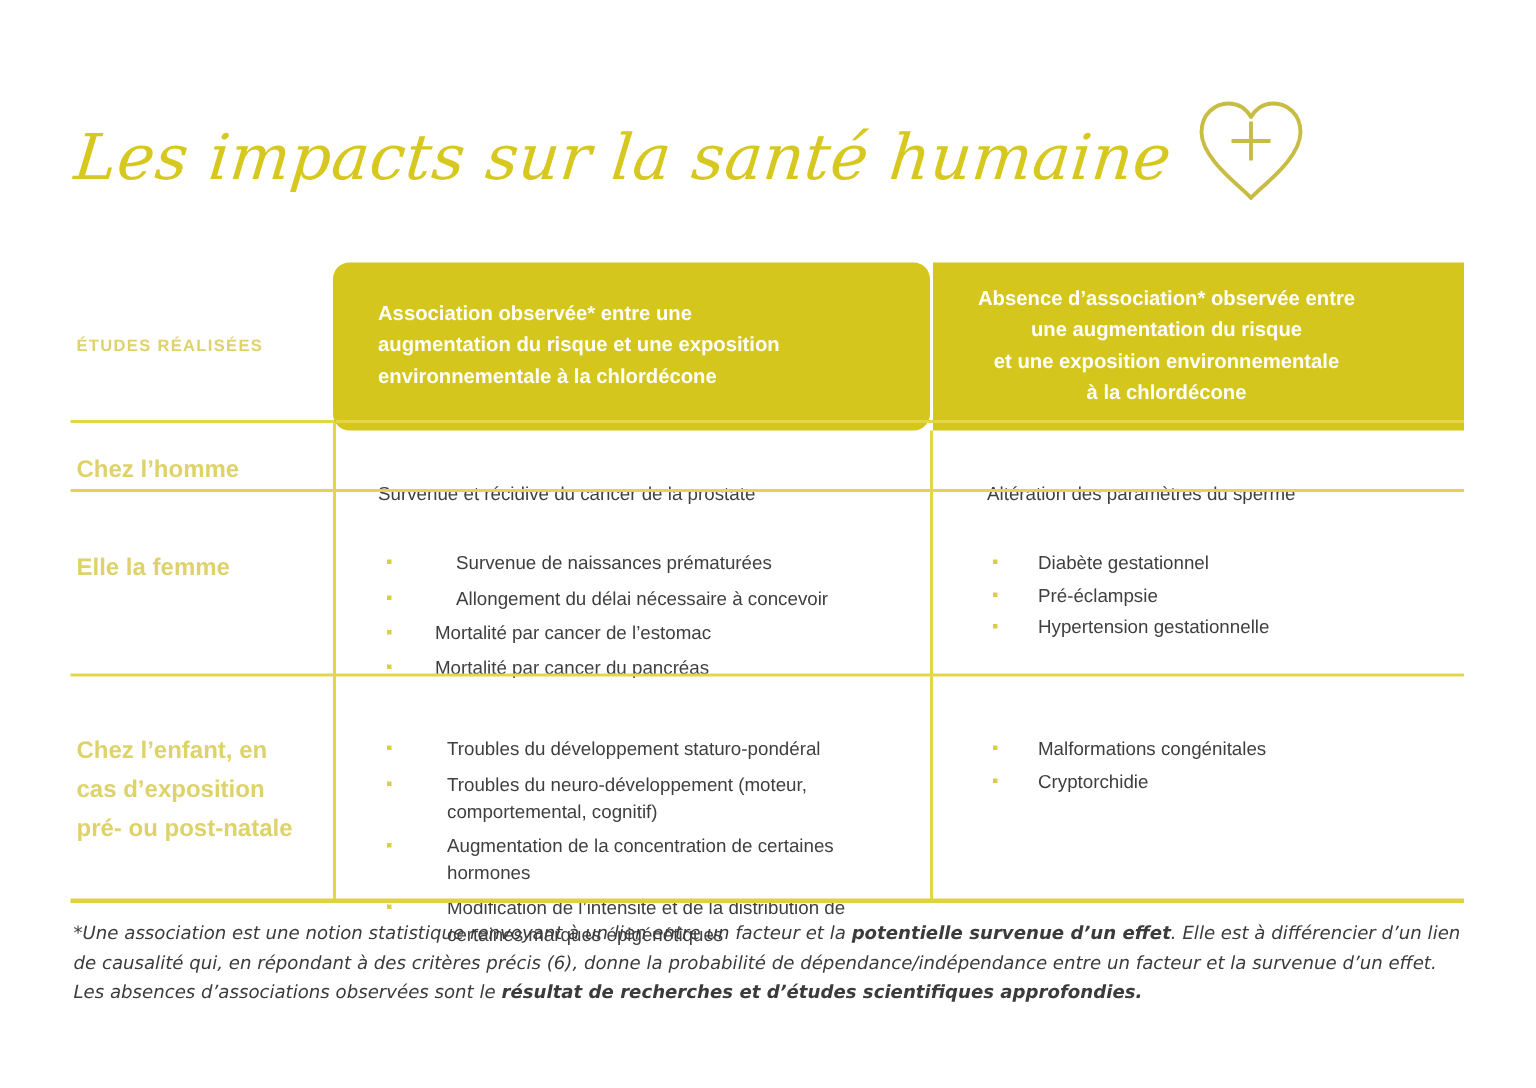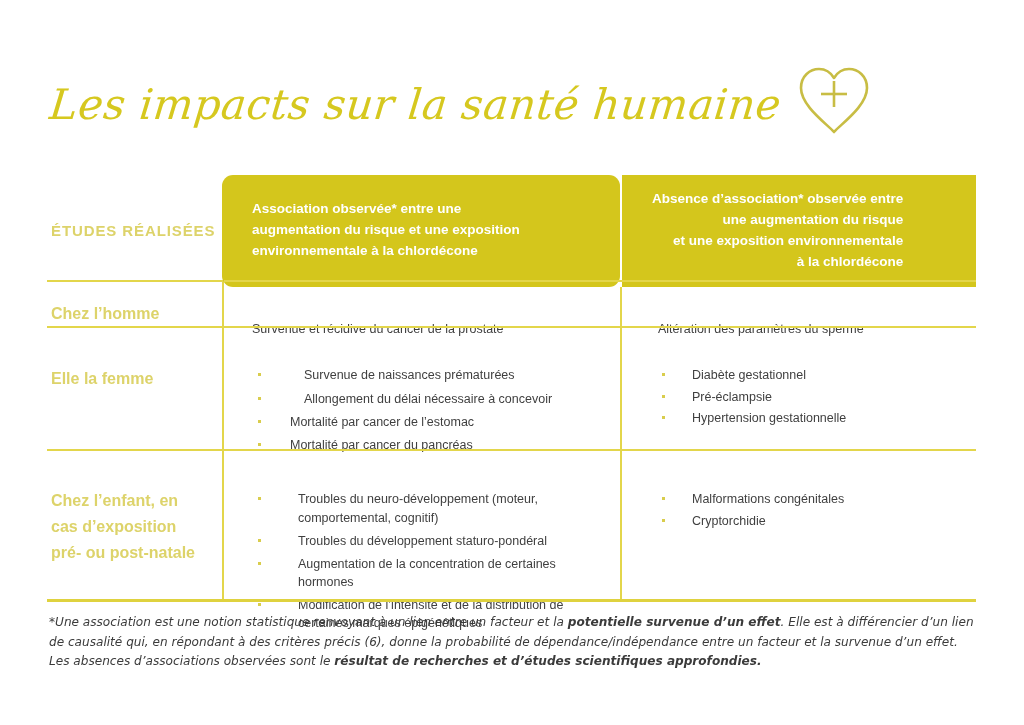--- a/index.html
+++ b/index.html
@@ -59,38 +59,38 @@
   .c1 { width: 398px; flex: 0 0 398px; box-sizing: border-box; border-radius: 11px; }
   .c2 { width: 356px; flex: 0 0 356px; box-sizing: border-box; }
 
   
   .header-row .c0 {
     display: flex;
     align-items: center;
     padding-left: 4px;
   }
   .hdr-label {
-    font-size: 15px;
+    font-size: 11px;
     font-weight: bold;
     letter-spacing: 0.9px;
     color: #ddd36a;
   }
   .header-row .c1,
   .header-row .c2 {
     background: #d4c61c;
     color: #ffffff;
     font-weight: bold;
     font-size: 13.5px;
     line-height: 1.55;
     display: flex;
     align-items: center;
   }
   .header-row .c1 { padding: 14px 18px 14px 30px; }
   .header-row .c2 { padding: 14px 18px 14px 30px; }
-  .header-row .c2 .hdr-txt { text-align: right; }
+  .header-row .c2 .hdr-txt { text-align: center; }
   .gapcol { width: 2px; flex: 0 0 2px; background: #ffffff; }
 
   
   .vrule {
     position: absolute;
     width: 2px;
     background: #e3d64b;
   }
 
   
@@ -264,22 +264,22 @@
   <div class="trow brow" style="min-height:150px;">
     <div class="c0">
       <div class="rowlabel">
         <div>Chez l’enfant, en</div>
         <div>cas d’exposition</div>
         <div>pré- ou post-natale</div>
       </div>
     </div>
     <div class="c1">
       <ul class="bl tight" style="padding-top:2px;">
+        <li style="padding-left:46px;">Troubles du développement staturo-pondéral</li>
         <li style="padding-left:46px;">Troubles du neuro-développement (moteur, comportemental, cognitif)</li>
-        <li style="padding-left:46px;">Troubles du développement staturo-pondéral</li>
         <li style="padding-left:46px;">Augmentation de la concentration de certaines hormones</li>
         <li style="padding-left:46px;">Modification de l’intensité et de la distribution de certaines marques épigénétiques</li>
       </ul>
     </div>
     <div class="c2">
       <ul class="bl right" style="padding-top:2px;">
         <li>Malformations congénitales</li>
         <li>Cryptorchidie</li>
       </ul>
     </div>

